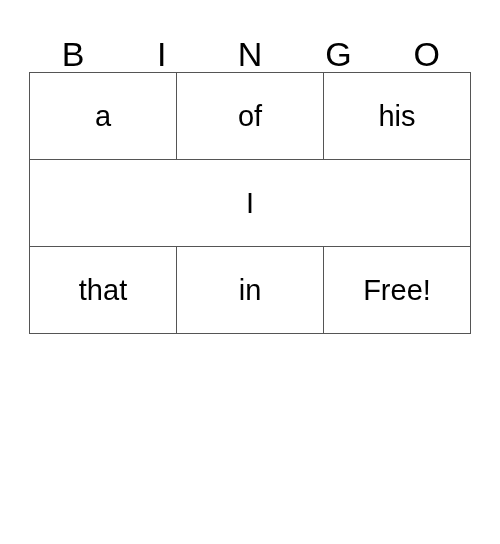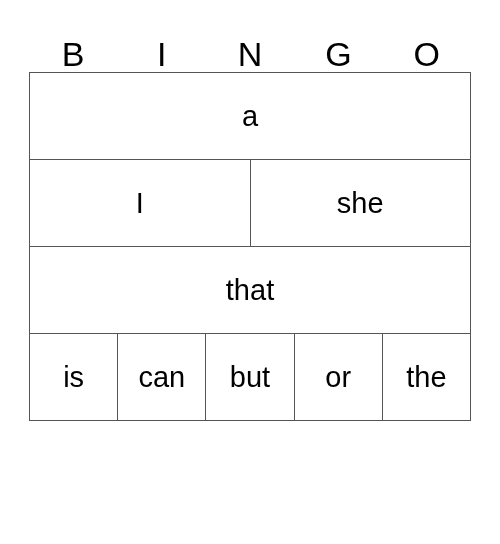--- a/index.html
+++ b/index.html
@@ -75,34 +75,30 @@
     <div class="header-cell">I</div>
     <div class="header-cell">N</div>
     <div class="header-cell">G</div>
     <div class="header-cell">O</div>
   </div>
 
   <div class="grid">
 
     <div class="grid-row">
       <div class="cell">a</div>
+      <div class="cell">of</div>
+      <div class="cell">his</div>
     </div>
 
     <div class="grid-row">
       <div class="cell">I</div>
-      <div class="cell">she</div>
     </div>
 
     <div class="grid-row">
       <div class="cell">that</div>
+      <div class="cell">in</div>
+      <div class="cell">Free!</div>
     </div>
 
 
-    <div class="grid-row">
-      <div class="cell">is</div>
-      <div class="cell">can</div>
-      <div class="cell">but</div>
-      <div class="cell">or</div>
-      <div class="cell">the</div>
-    </div>
 
   </div>
 </div>
 
 </body></html>

